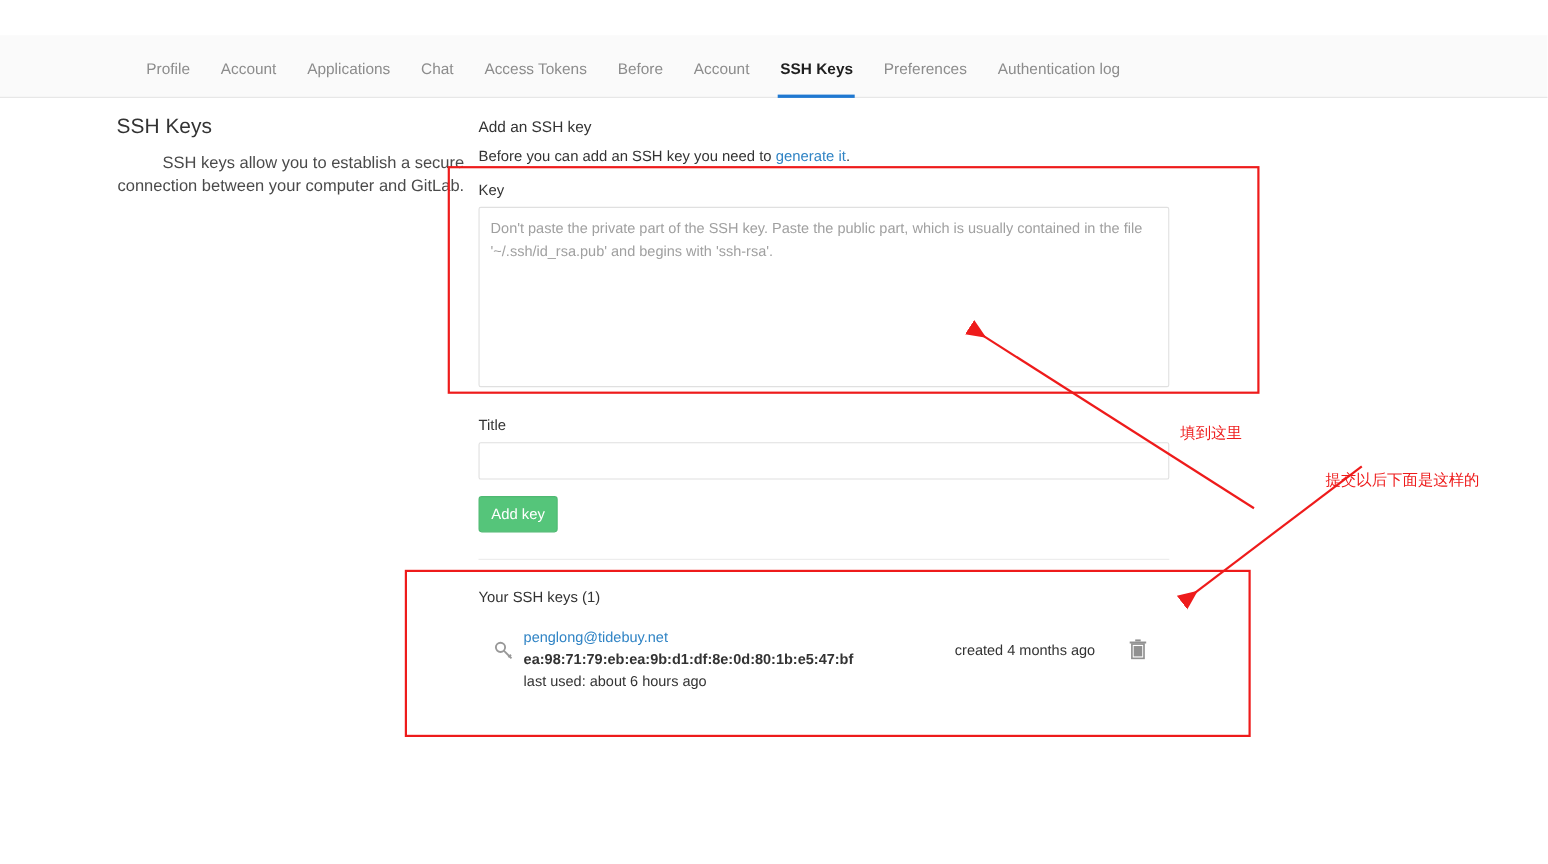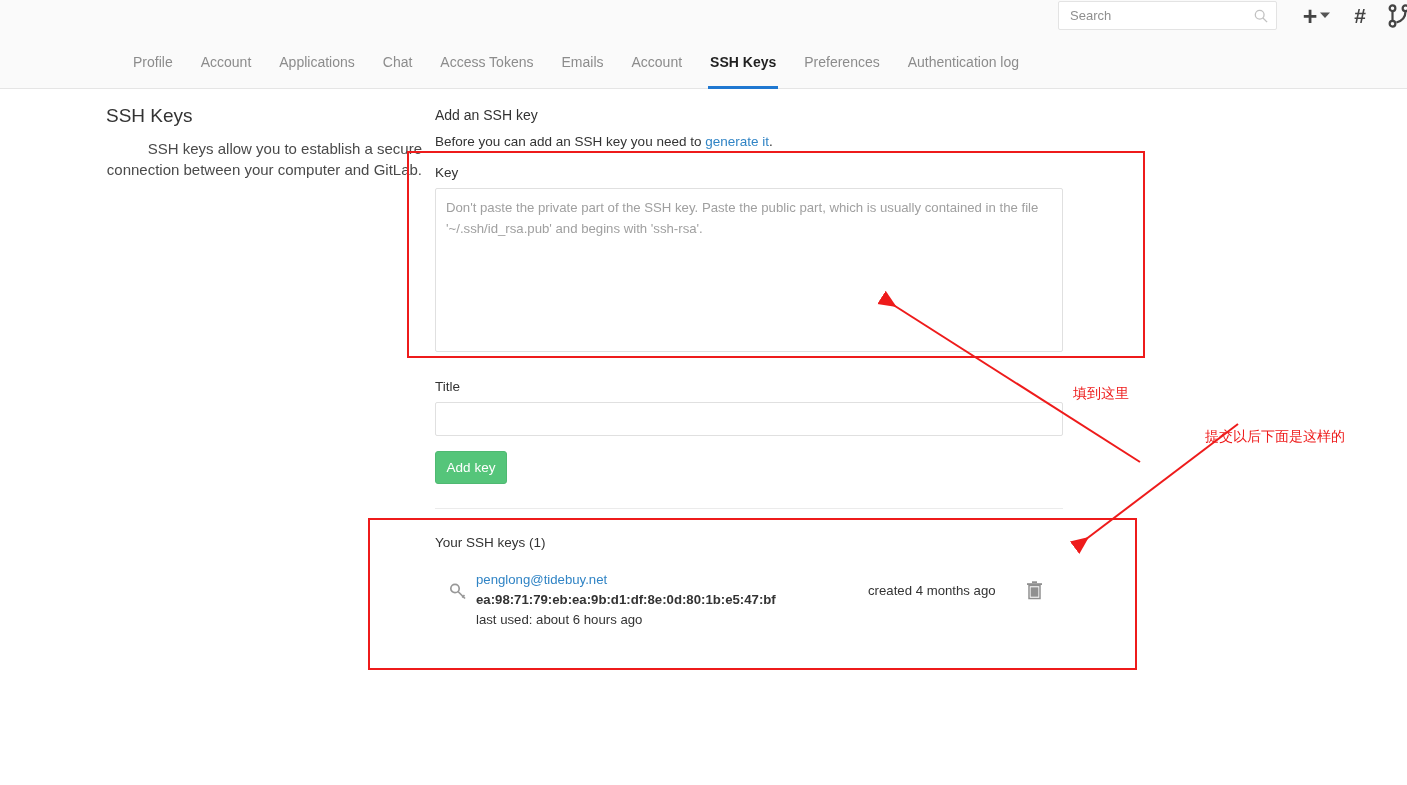--- a/index.html
+++ b/index.html
@@ -153,50 +153,29 @@
   #anno-text-fill   { left: 1073px; top: 385px; }
   #anno-text-after  { left: 1205px; top: 428px; text-align: center; }
 
   .anno-svg { position: absolute; left: 0; top: 0; width: 1407px; height: 785px; pointer-events: none; }
 </style>
 </head>
 <body>
 
 <div id="app">
 
-  <div class="topbar">
-    <div class="search-box">
-      <input placeholder="Search" style="">
-      <svg class="search-ico" viewBox="0 0 16 16">
-        <circle cx="6.5" cy="6.5" r="5" fill="none" stroke="#777" stroke-width="1.5"></circle>
-        <line x1="10.2" y1="10.2" x2="15" y2="15" stroke="#777" stroke-width="1.5"></line>
-      </svg>
-    </div>
-    <div class="ticon" id="plus-icon">+</div>
-    <svg class="ticon" id="caret-icon" viewBox="0 0 14 14">
-      <polygon points="2,4.5 12,4.5 7,10" fill="#555"></polygon>
-    </svg>
-    <div class="ticon" id="hash-icon">#</div>
-    <svg class="ticon" id="mr-icon" viewBox="0 0 20 20">
-      <circle cx="5" cy="4" r="2.2" fill="none" stroke="#444" stroke-width="1.7"></circle>
-      <circle cx="5" cy="16" r="2.2" fill="none" stroke="#444" stroke-width="1.7"></circle>
-      <circle cx="15" cy="4" r="2.2" fill="none" stroke="#444" stroke-width="1.7"></circle>
-      <line x1="5" y1="6.3" x2="5" y2="13.8" stroke="#444" stroke-width="1.7"></line>
-      <path d="M15 6.3 Q15 13 8 15" fill="none" stroke="#444" stroke-width="1.7"></path>
-    </svg>
-  </div>
 
   <div class="navwrap">
     <div class="navtabs">
       <div class="navtab">Profile</div>
       <div class="navtab">Account</div>
       <div class="navtab">Applications</div>
       <div class="navtab">Chat</div>
       <div class="navtab">Access Tokens</div>
-      <div class="navtab">Emails</div>
+      <div class="navtab">Before</div>
       <div class="navtab">Account</div>
       <div class="navtab active">SSH Keys</div>
       <div class="navtab">Preferences</div>
       <div class="navtab">Authentication log</div>
     </div>
   </div>
 
   <div class="side-title">SSH Keys</div>
   <div class="side-desc">SSH keys allow you to establish a secure connection between your computer and GitLab.</div>
 

